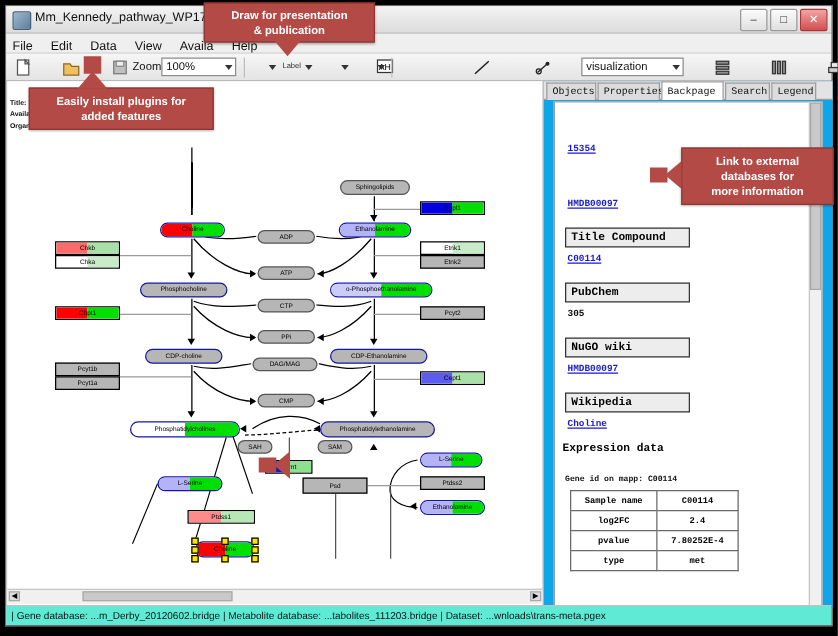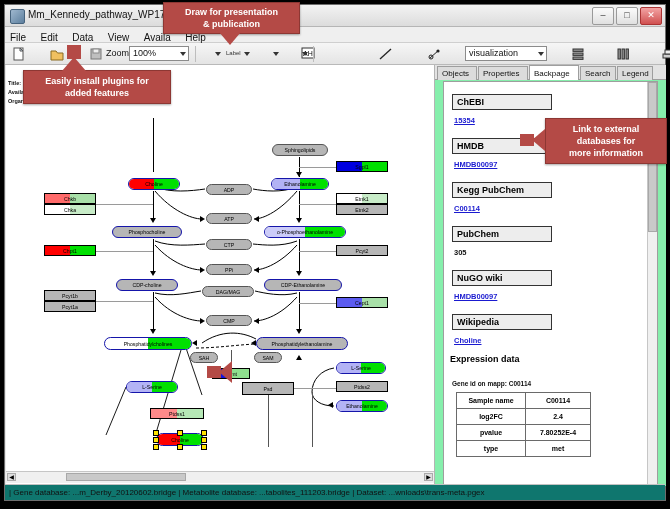--- a/index.html
+++ b/index.html
@@ -63,21 +63,21 @@
   .arrowrt{position:absolute;width:0;height:0;border-top:3px solid transparent;
       border-bottom:3px solid transparent;border-left:5px solid #000;}
   .arrowlf{position:absolute;width:0;height:0;border-top:3px solid transparent;
       border-bottom:3px solid transparent;border-right:5px solid #000;}
   .arrowup{position:absolute;width:0;height:0;border-left:3px solid transparent;
       border-right:3px solid transparent;border-bottom:5px solid #000;}
 
   .handle{position:absolute;width:4px;height:4px;background:#ffe400;border:1px solid #000;z-index:9;}
 
   
-  .rpanel{position:absolute;left:430px;top:60px;width:231px;height:421px;background:#86efac;}
+  .rpanel{position:absolute;left:430px;top:60px;width:231px;height:421px;background:#0ea5e9;font-family:Liberation Mono, monospace;}
   .tabsrow{position:absolute;left:0;top:0;width:100%;height:15px;background:#e3e3e3;
        border-bottom:1px solid #9e9e9e;box-sizing:border-box;}
   .tab{position:absolute;top:1px;height:14px;font-size:8px;color:#111;padding:2px 4px 0 4px;
        background:#dcdcdc;border:1px solid #9e9e9e;border-bottom:none;box-sizing:border-box;}
   .tab.active{background:#fff;top:0;height:15px;padding-top:3px;font-weight:normal;}
   .bp{position:absolute;left:8px;top:16px;width:215px;height:404px;background:#fff;
       border:1px solid #9e9e9e;box-sizing:border-box;overflow:hidden;}
   .bp-scroll{position:absolute;right:0;top:0;width:9px;height:100%;background:#f0f0f0;border-left:1px solid #c6c6c6;}
   .bp-scroll .thumb{position:absolute;left:0;top:0;width:9px;height:150px;background:#c9c9c9;border:1px solid #a8a8a8;box-sizing:border-box;}
   .dbhdr{position:absolute;left:8px;height:16px;background:#ededed;border:1px solid #333;
@@ -88,21 +88,21 @@
   .geneid{position:absolute;left:8px;font-size:6.5px;color:#111;font-weight:bold;}
   .dtab{position:absolute;left:12px;border-collapse:collapse;}
   .dtab td{border:1px solid #6a6a6a;font-size:7px;color:#000;font-weight:bold;
       text-align:center;padding:2px 3px;height:11px;}
 
   
   .hscroll{position:absolute;left:1px;bottom:17px;width:428px;height:11px;background:#f0f0f0;border-top:1px solid #c6c6c6;}
   .hscroll .ht{position:absolute;left:60px;top:1px;width:120px;height:8px;background:#c9c9c9;border:1px solid #a8a8a8;box-sizing:border-box;}
   .hscroll .hl,.hscroll .hr{position:absolute;top:1px;width:9px;height:8px;background:#ddd;border:1px solid #aaa;box-sizing:border-box;font-size:6px;text-align:center;line-height:6px;}
   .hscroll .hl{left:1px;} .hscroll .hr{right:1px;}
-  .statusbar{position:absolute;left:0;bottom:0;width:100%;height:16px;background:#0f766e;
+  .statusbar{position:absolute;left:0;bottom:0;width:100%;height:16px;background:#5eead4;
        border-top:1px solid #c2c2c2;box-sizing:border-box;font-size:8px;color:#111;padding:3px 0 0 4px;white-space:nowrap;}
 
   
   .callout{position:absolute;background:#b44a46;border:1px solid #8d3733;color:#fff;
       font-weight:bold;font-size:9px;text-align:center;display:flex;align-items:center;
       justify-content:center;line-height:12px;z-index:40;box-shadow:0 1px 2px rgba(0,0,0,.35);}
   .ptr{position:absolute;width:0;height:0;z-index:40;}
   .ptr-dn{border-left:11px solid transparent;border-right:11px solid transparent;border-top:13px solid #b44a46;}
   .ptr-up{border-left:12px solid transparent;border-right:12px solid transparent;border-bottom:14px solid #b44a46;}
   .ptr-lf{border-top:11px solid transparent;border-bottom:11px solid transparent;border-right:13px solid #b44a46;}
@@ -495,27 +495,25 @@
   <div class="rpanel">
     <div class="tabsrow">
       <div class="tab" style="left:2px;width:40px">Objects</div>
       <div class="tab" style="left:43px;width:50px">Properties</div>
       <div class="tab active" style="left:94px;width:50px">Backpage</div>
       <div class="tab" style="left:145px;width:36px">Search</div>
       <div class="tab" style="left:182px;width:36px">Legend</div>
     </div>
 
     <div class="bp">
-      <div class="dbhdr" style="top:12px">ChEBI</div>
       <div class="dblink" style="top:34px">15354</div>
 
-      <div class="dbhdr" style="top:56px">HMDB</div>
       <div class="dblink" style="top:78px">HMDB00097</div>
 
-      <div class="dbhdr" style="top:100px">Kegg PubChem</div>
+      <div class="dbhdr" style="top:100px">Title Compound</div>
       <div class="dblink" style="top:122px">C00114</div>
 
       <div class="dbhdr" style="top:144px">PubChem</div>
       <div class="dbplain" style="top:166px">305</div>
 
       <div class="dbhdr" style="top:188px">NuGO wiki</div>
       <div class="dblink" style="top:210px">HMDB00097</div>
 
       <div class="dbhdr" style="top:232px">Wikipedia</div>
       <div class="dblink" style="top:254px">Choline</div>

